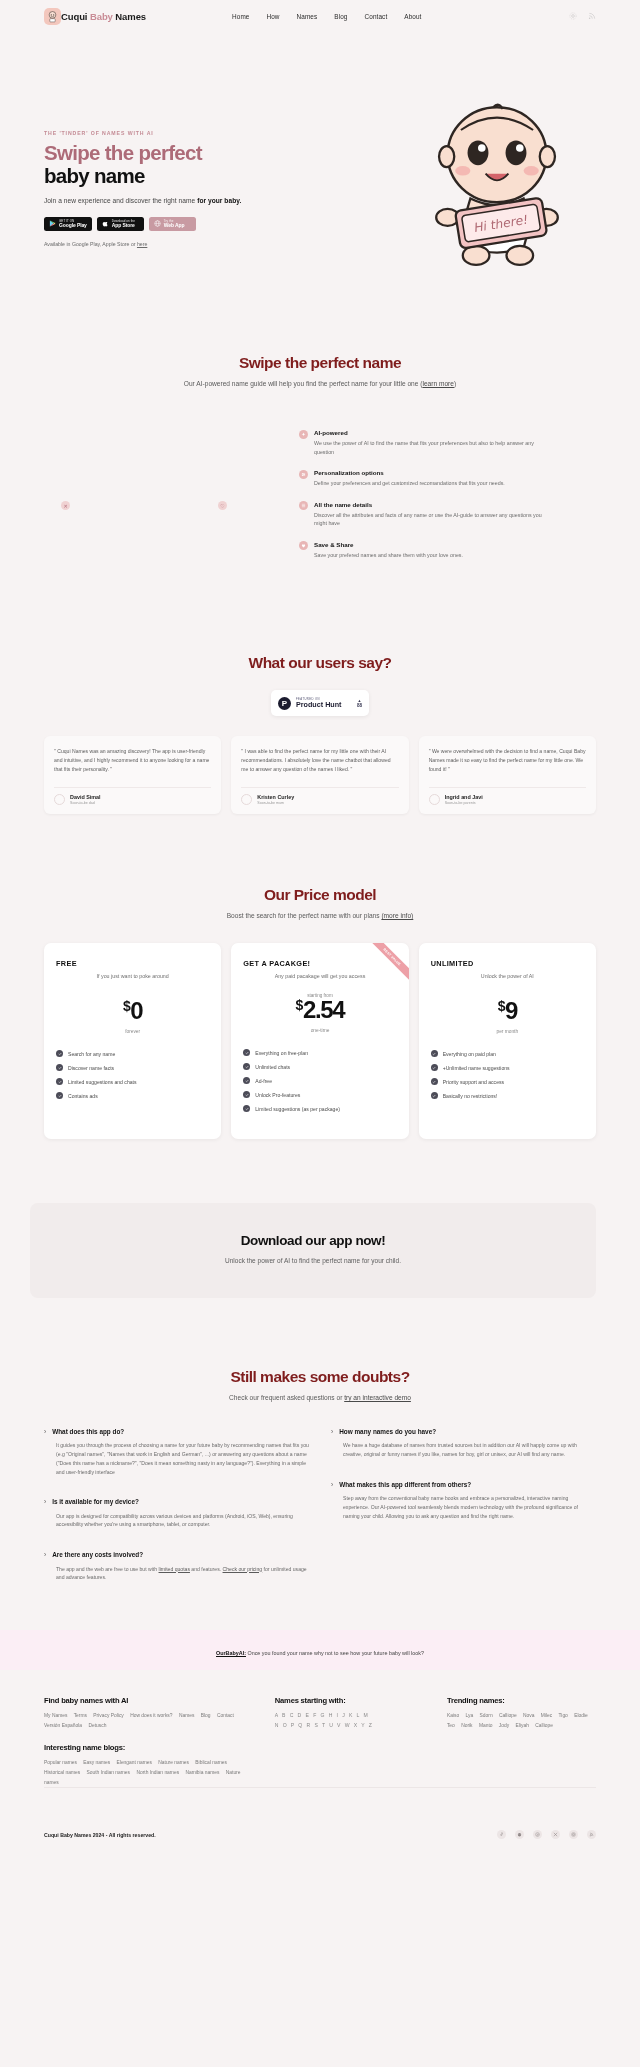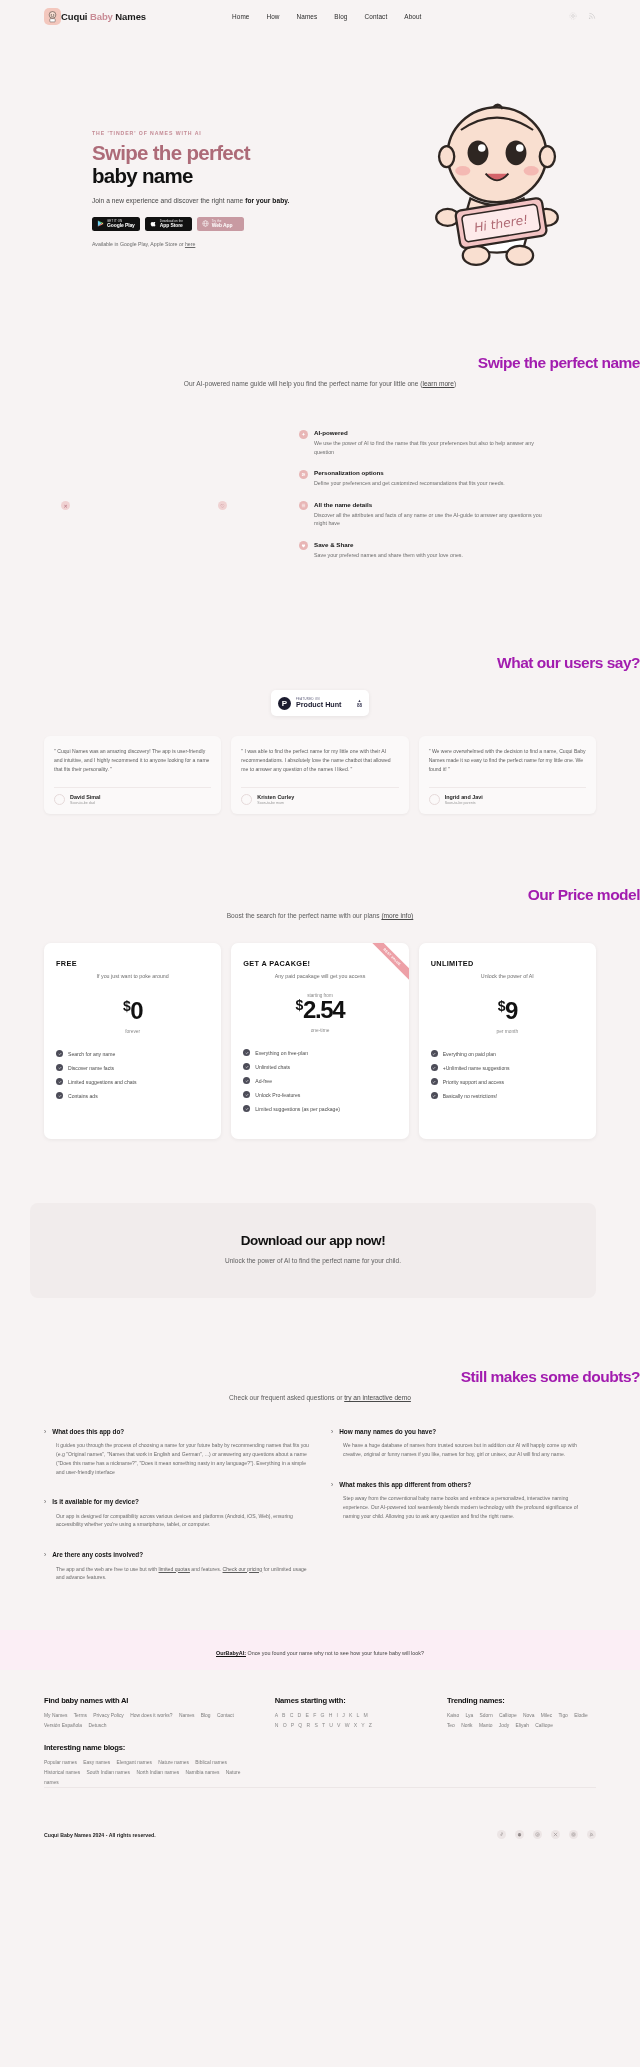--- a/index.html
+++ b/index.html
@@ -32,21 +32,20 @@
     font-size: 6.4px; color: #2b2b2b; text-decoration: none;
     letter-spacing: .1px;
   }
   .nav-right { margin-left: auto; display: flex; gap: 11px; align-items: center; }
   .nav-icon { width: 8px; height: 8px; opacity: .45; }
 
   
   .hero {
     display: flex; padding: 62px 44px 0 44px; min-height: 230px;
     position: relative;
-    margin-left: 48px;
   }
   .hero-left { width: 250px; padding-top: 36px; }
   .eyebrow {
     font-size: 5.2px; letter-spacing: .9px; color: #c48b95;
     font-weight: 700; text-transform: uppercase; margin-bottom: 5px;
   }
   .hero-h1 {
     font-size: 20.5px; line-height: 1.14; font-weight: 700;
     letter-spacing: -.7px;
   }
@@ -70,22 +69,22 @@
   .avail {
     margin-top: 10px; font-size: 5.2px; color: #6b6b6b;
   }
   .avail u { text-decoration: underline; }
   .hero-art {
     position: absolute; right: 48px; top: 60px; width: 190px; height: 190px;
   }
 
   
   .sec-title {
-    text-align: right; font-size: 15.5px; font-weight: 700;
-    letter-spacing: -.5px; color: #a21caf;
+    text-align: center; font-size: 15.5px; font-weight: 700;
+    letter-spacing: -.5px; color: #7f1d1d;
   }
   .sec-sub {
     text-align: center; font-size: 6.6px; color: #5a5a5a;
     margin-top: 7px; line-height: 1.55;
   }
   .sec-sub u, .sec-sub a { color: #4a4a4a; text-decoration: underline; }
 
   
   .features { padding: 92px 0 0 0; }
   .feat-body {

